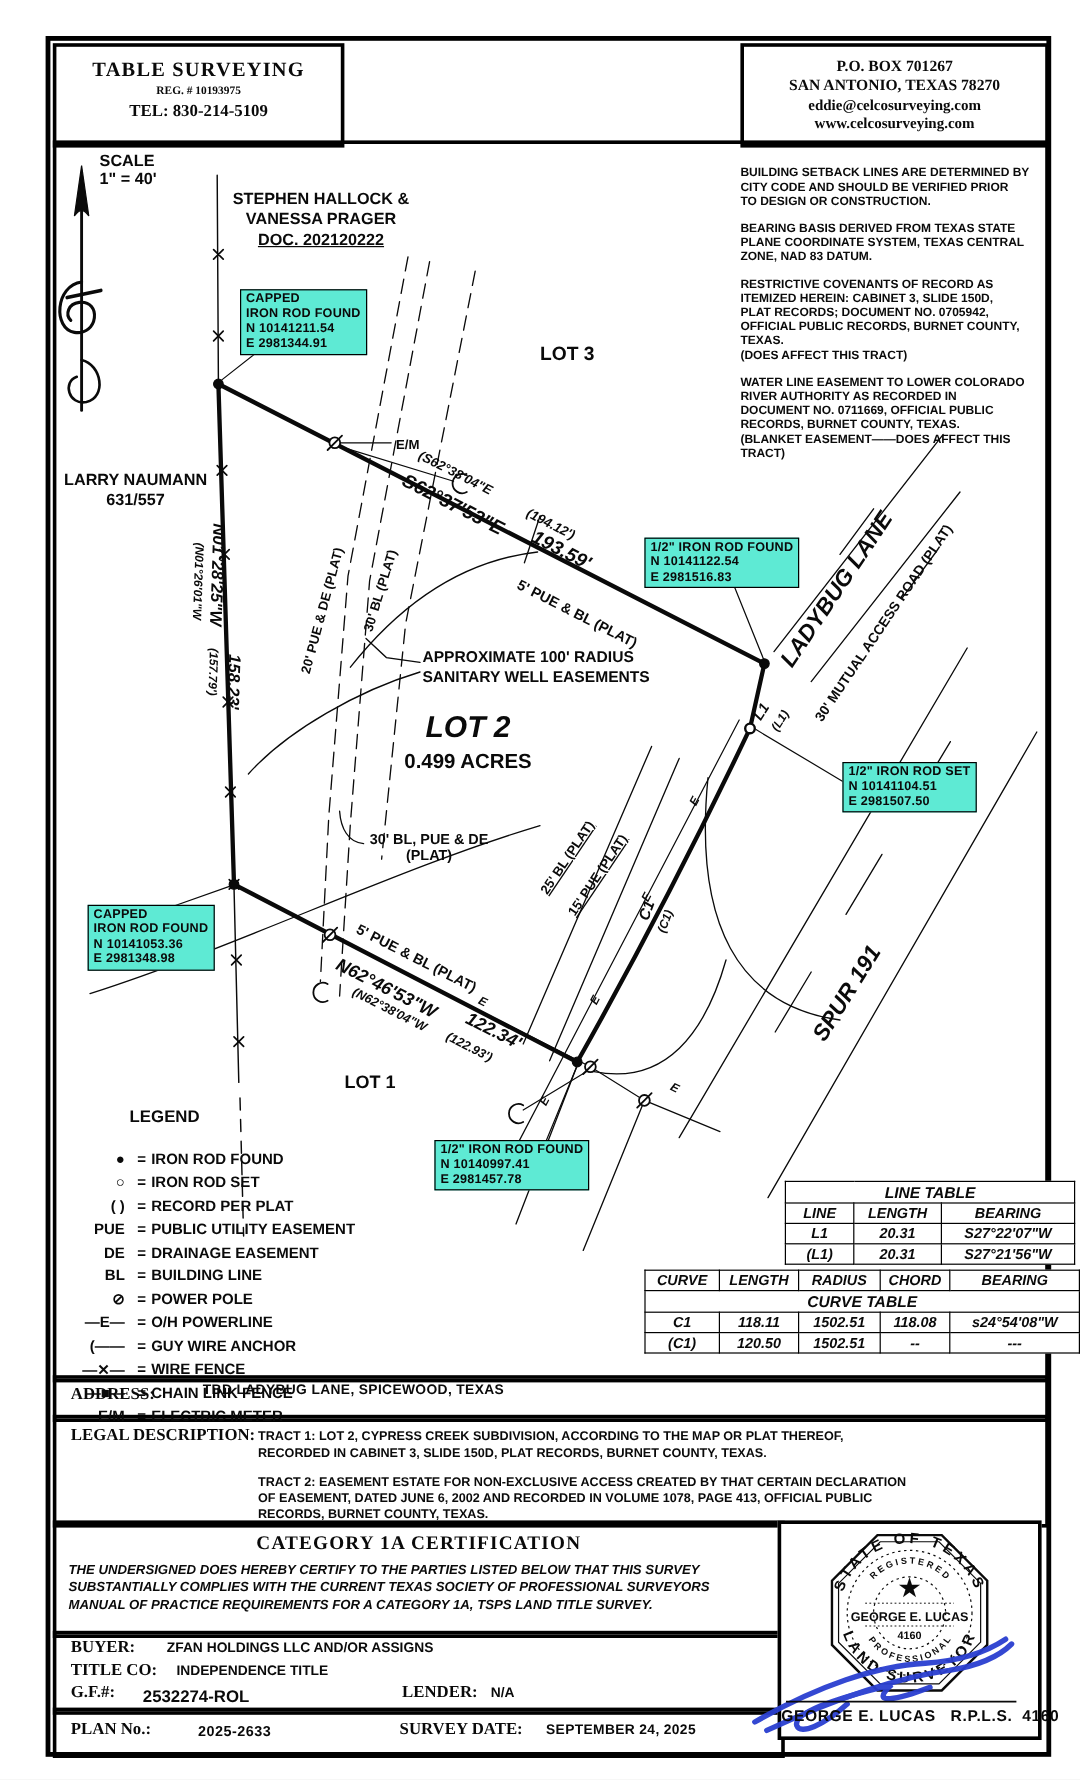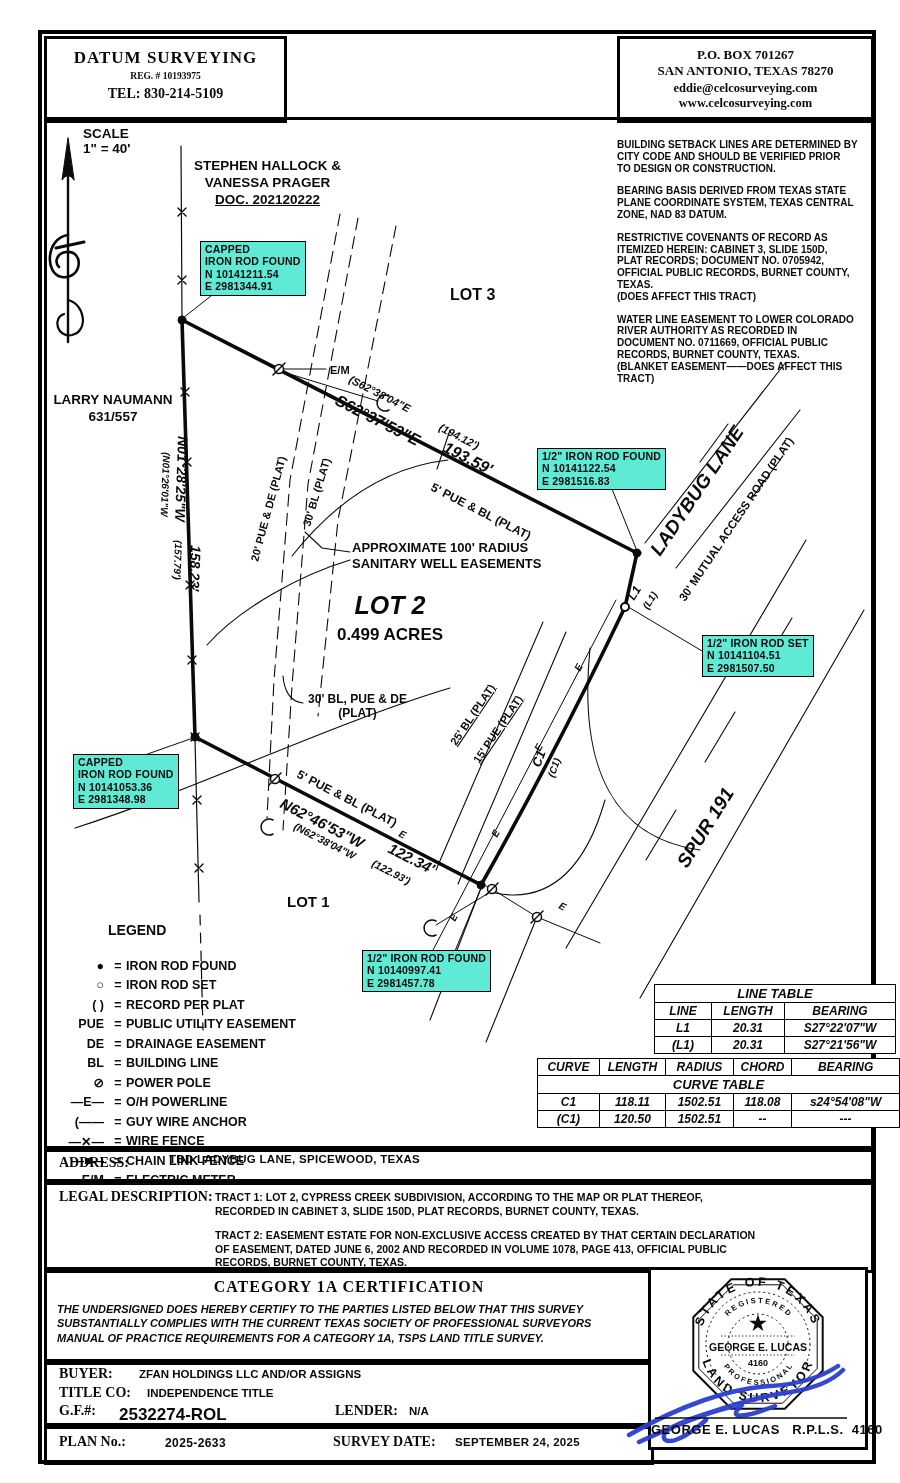--- a/index.html
+++ b/index.html
@@ -196,21 +196,21 @@
       <text class="svgtxt it" x="497" y="838" font-size="10" transform="rotate(-62 497 838)">E</text>
       <text class="svgtxt it" x="455" y="922" font-size="10" transform="rotate(-62 455 922)">E</text>
       <text class="svgtxt it" x="398" y="836" font-size="10" transform="rotate(26 398 836)">E</text>
       <text class="svgtxt it" x="558" y="908" font-size="10" transform="rotate(26 558 908)">E</text>
     </g>
   </svg>
 
   <div class="bx" style="left:38px;top:30px;width:830px;height:1426px;border-width:4px;"></div>
 
   <div class="bx" style="left:44px;top:36px;width:237px;height:81px;z-index:4;">
-    <div class="srf ctr" style="margin-top:9px;font-size:17px;letter-spacing:1px;">DATUM SURVEYING</div>
+    <div class="srf ctr" style="margin-top:9px;font-size:17px;letter-spacing:1px;">TABLE SURVEYING</div>
     <div class="srf ctr" style="font-size:9.5px;margin-top:3px;">REG. # 10193975</div>
     <div class="srf ctr" style="font-size:14px;margin-top:5px;">TEL: 830-214-5109</div>
   </div>
   <div class="bx" style="left:617px;top:36px;width:251px;height:81px;z-index:4;">
     <div class="srf ctr" style="margin-top:8px;font-size:13px;">P.O. BOX 701267</div>
     <div class="srf ctr" style="font-size:13px;">SAN ANTONIO, TEXAS  78270</div>
     <div class="srf ctr" style="font-size:12.5px;margin-top:2px;">eddie@celcosurveying.com</div>
     <div class="srf ctr" style="font-size:12.5px;">www.celcosurveying.com</div>
   </div>
 
@@ -422,21 +422,21 @@
 SUBSTANTIALLY COMPLIES WITH THE CURRENT TEXAS SOCIETY OF PROFESSIONAL SURVEYORS
 MANUAL OF PRACTICE REQUIREMENTS FOR A CATEGORY 1A, TSPS LAND TITLE SURVEY.</div>
   </div>
 
   <div class="bx" style="left:44px;top:1359px;width:604px;height:64px;z-index:4;">
     <span class="srf abs" style="left:12px;top:4px;font-size:14px;">BUYER:</span>
     <span class="cad abs" style="left:92px;top:6px;font-size:11.5px;">ZFAN HOLDINGS LLC AND/OR ASSIGNS</span>
     <span class="srf abs" style="left:12px;top:23px;font-size:14px;">TITLE CO:</span>
     <span class="cad abs" style="left:100px;top:25px;font-size:11.5px;">INDEPENDENCE TITLE</span>
     <span class="srf abs" style="left:12px;top:41px;font-size:14px;">G.F.#:</span>
-    <span class="cad abs" style="left:72px;top:43px;font-size:17px;">2532274-ROL</span>
+    <span class="cad abs" style="left:72px;top:43px;font-size:14px;">2532274-ROL</span>
     <span class="srf abs" style="left:288px;top:41px;font-size:14px;">LENDER:</span>
     <span class="cad abs" style="left:362px;top:43px;font-size:11.5px;">N/A</span>
   </div>
 
   <div class="bx" style="left:44px;top:1423px;width:604px;height:36px;z-index:4;">
     <span class="srf abs" style="left:12px;top:8px;font-size:14px;">PLAN No.:</span>
     <span class="cad abs" style="left:118px;top:10px;font-size:12px;letter-spacing:.4px;">2025-2633</span>
     <span class="srf abs" style="left:286px;top:8px;font-size:14px;">SURVEY DATE:</span>
     <span class="cad abs" style="left:408px;top:10px;font-size:11.5px;letter-spacing:.3px;">SEPTEMBER 24, 2025</span>
   </div>

